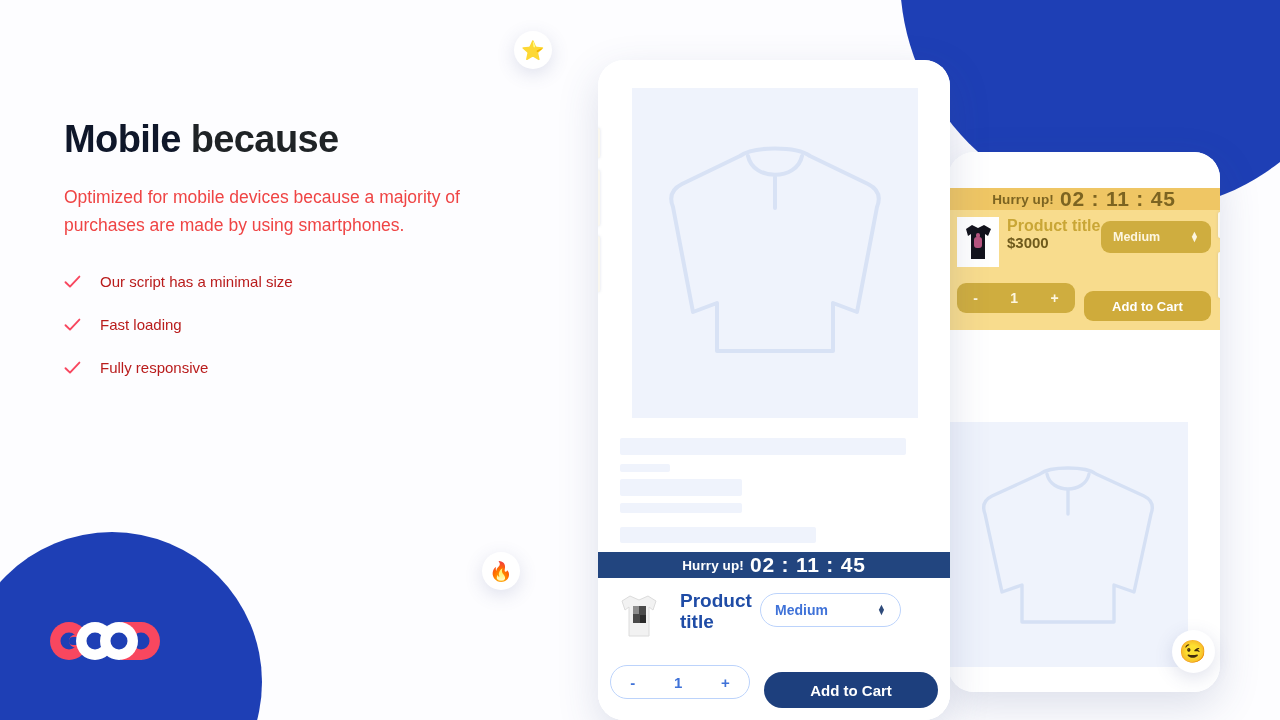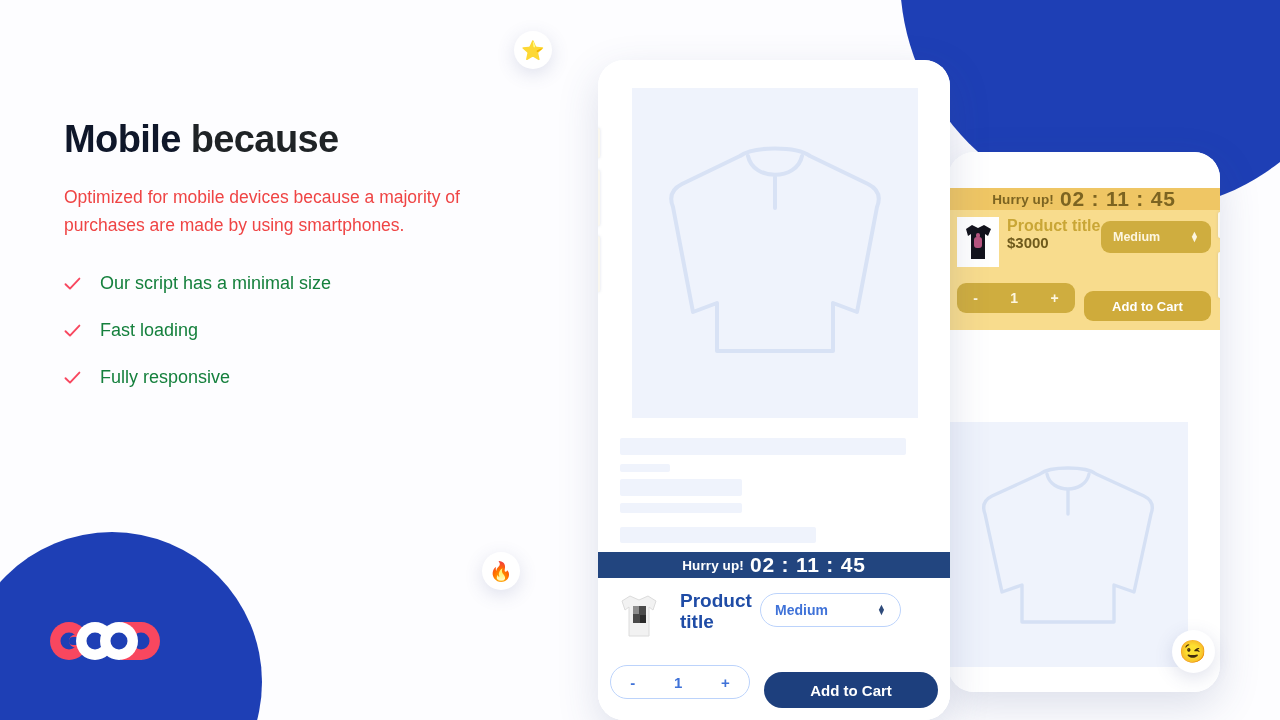--- a/index.html
+++ b/index.html
@@ -51,21 +51,21 @@
   .feature {
     display:flex; align-items:center;
     margin-bottom:26px;
   }
   .feature:last-child { margin-bottom:0; }
   .check {
     width:22px; flex:0 0 22px;
     color:#f8475f; font-size:17px; font-weight:700;
     display:flex; align-items:center; justify-content:flex-start;
   }
-  .feature-label { font-size:18px; color:#15803d; margin-left:14px; }
+  .feature-label { font-size:15px; color:#b91c1c; margin-left:14px; }
 
   
   .badge {
     position:absolute;
     width:38px; height:38px;
     border-radius:50%;
     background:#ffffff;
     box-shadow:0 5px 18px rgba(70,85,140,.17);
     display:flex; align-items:center; justify-content:center;
     font-size:19px; line-height:1;

